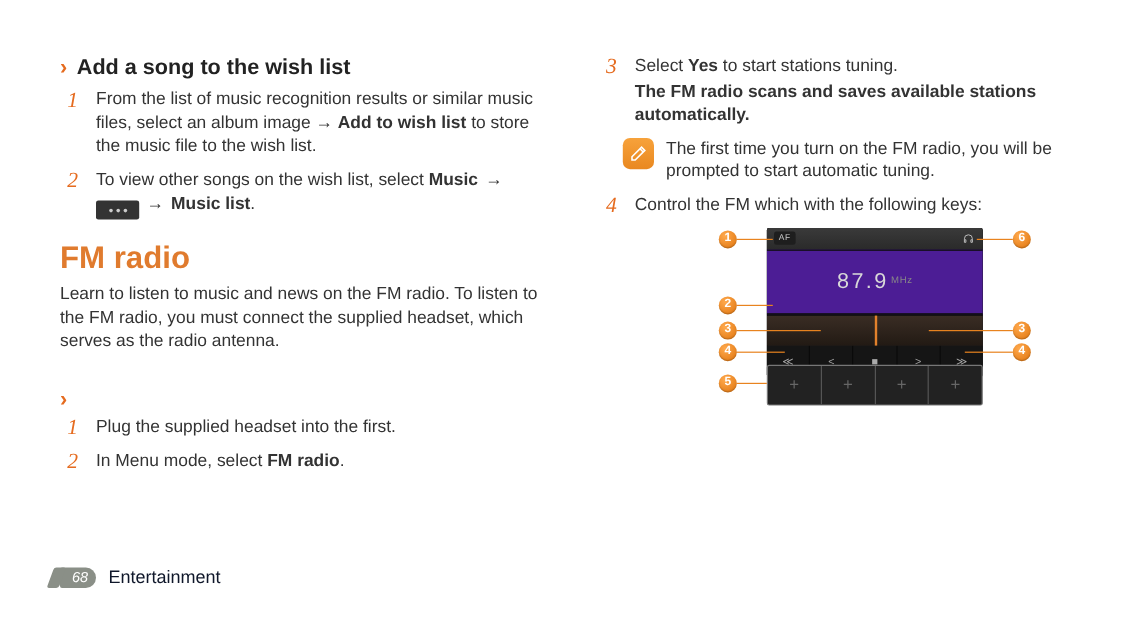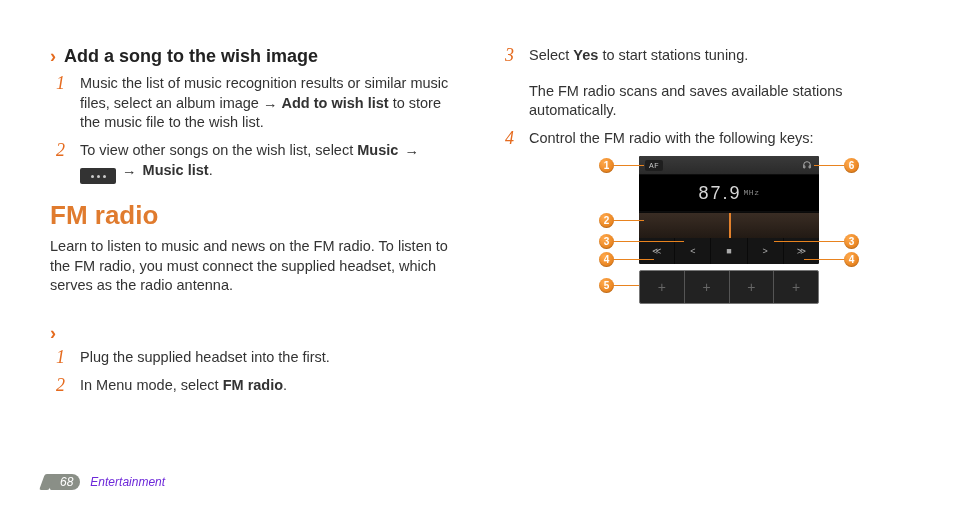--- a/index.html
+++ b/index.html
@@ -125,35 +125,35 @@
     background: #1e1e1e;
     padding: 1px 4px;
     border-radius: 2px;
     letter-spacing: 0.5px;
   }
   .radio-top .sp { flex: 1; }
   .hp {
     width: 12px; height: 10px;
   }
   .freq-area {
-    height: 38px;
-    background: #000000;
+    height: 54px;
+    background: #4c1d95;
     display: flex;
     align-items: center;
     justify-content: center;
     border-top: 1px solid #0d0d0d;
     border-bottom: 1px solid #0d0d0d;
   }
   .freq {
     color: #d8d8d8;
     font-family: "Arial Narrow", Arial, sans-serif;
     letter-spacing: 2px;
     font-size: 18px;
   }
-  .mhz { font-size: 8px; color: #888; margin-left: 2px; letter-spacing: 0.5px; font-family: Liberation Mono, monospace; }
+  .mhz { font-size: 8px; color: #888; margin-left: 2px; letter-spacing: 0.5px; }
   .dial {
     height: 26px;
     background: linear-gradient(#3a2d24,#221a14);
     position: relative;
     border-top: 1px solid #0a0a0a;
   }
   .dial::before {
     content: "";
     position: absolute;
     left: 50%;
@@ -216,21 +216,20 @@
     height: 1px;
     background: #e8831f;
   }
 
   
   .footer {
     position: absolute;
     left: 50px;
     bottom: 28px;
     display: flex;
-    align-items: center;
     gap: 10px;
   }
   .page-badge {
     background: #8a8f87;
     color: #fff;
     font-size: 12px;
     font-style: italic;
     padding: 1px 7px 1px 10px;
     border-radius: 2px 10px 10px 2px;
     position: relative;
@@ -240,41 +239,40 @@
     position: absolute;
     left: -8px;
     top: 0;
     width: 10px;
     height: 100%;
     background: #8a8f87;
     transform: skewX(-20deg);
     border-radius: 2px;
   }
   .footer-label {
-    font-style: italic;
-    color: #6d28d9;
-    font-size: 12px;
+    color: #0f172a;
+    font-size: 15px;
   }
 </style>
 </head>
 <body>
 
 <div class="columns">
 
   <div class="col">
 
     <div class="sub-heading">
       <span class="chev">›</span>
-      <span>Add a song to the wish image</span>
+      <span>Add a song to the wish list</span>
     </div>
 
     <div class="step">
       <div class="step-num">1</div>
       <div class="step-body">
-        <span>Music the list of music recognition results or similar music files, select an album image →</span>
+        <span>From the list of music recognition results or similar music files, select an album image →</span>
         <span class="bold">Add to wish list</span>
         <span>to store the music file to the wish list.</span>
       </div>
     </div>
 
     <div class="step">
       <div class="step-num">2</div>
       <div class="step-body">
         <span>To view other songs on the wish list, select</span>
         <span class="bold">Music</span>
@@ -312,28 +310,36 @@
   </div>
 
   <div class="col">
 
     <div class="step">
       <div class="step-num">3</div>
       <div class="step-body">
         <span>Select</span>
         <span class="bold">Yes</span>
         <span>to start stations tuning.</span>
-        <div style="margin-top:16px;">The FM radio scans and saves available stations automatically.</div>
-      </div>
-    </div>
-
+        <div style="margin-top:2px;font-weight:bold;">The FM radio scans and saves available stations automatically.</div>
+      </div>
+    </div>
+
+    <div class="note">
+      <div class="note-icon">
+        <svg viewBox="0 0 24 24">
+          <path fill="none" stroke="#fff" stroke-width="2" d="M4 20 L8 20 L20 8 L16 4 L4 16 Z M14 6 L18 10"></path>
+        </svg>
+      </div>
+      <div class="note-body">The first time you turn on the FM radio, you will be prompted to start automatic tuning.</div>
+    </div>
 
     <div class="step">
       <div class="step-num">4</div>
-      <div class="step-body">Control the FM radio with the following keys:</div>
+      <div class="step-body">Control the FM which with the following keys:</div>
     </div>
 
     <div class="radio-wrap">
 
       <div class="radio">
         <div class="radio-top">
           <span class="af">AF</span>
           <span class="sp"></span>
           <svg class="hp" viewBox="0 0 24 24">
             <path fill="none" stroke="#bbb" stroke-width="2" d="M4 14 v-2 a8 8 0 0 1 16 0 v2 M4 14 h3 v5 h-3z M20 14 h-3 v5 h3z"></path>

